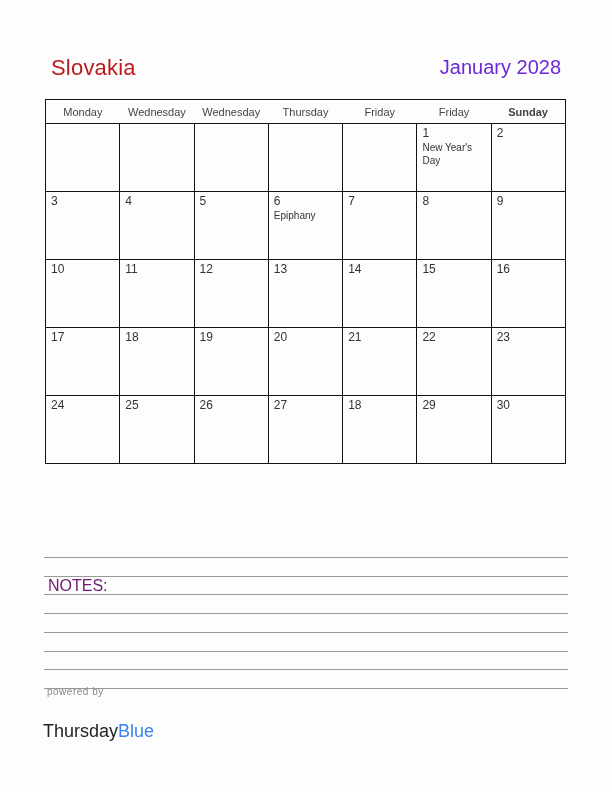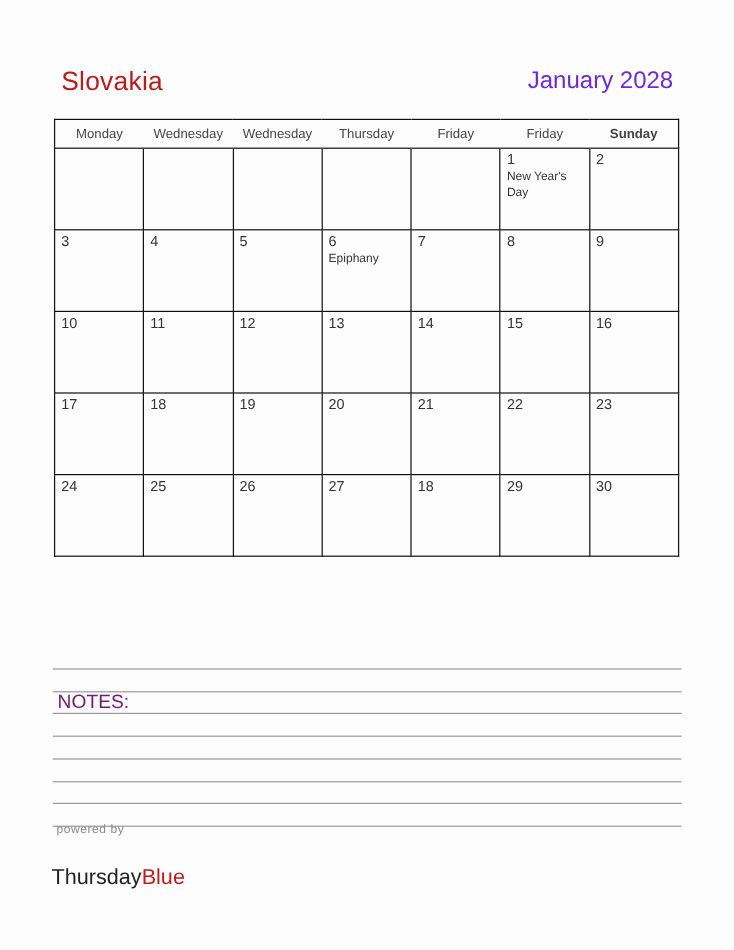--- a/index.html
+++ b/index.html
@@ -11,21 +11,21 @@
   table.cal th:first-child { border-left: 1.5px solid #111; }
   table.cal th:last-child { border-right: 1.5px solid #111; font-weight: bold; }
   table.cal td { height: 64px; border: 1.5px solid #111; vertical-align: top; padding: 3px 0 0 5px; font-size: 12px; color: #333; }
   .daynum { display: block; line-height: 13px; }
   .holiday { display: block; font-size: 10px; color: #333; line-height: 13px; margin-top: 1px; }
   .notes-label { position: absolute; left: 48px; top: 541px; font-size: 16px; color: #701a75; margin-top: 36px; }
   .note-line { position: absolute; left: 44px; width: 524px; height: 0; border-top: 1px solid #999; }
   .powered { position: absolute; left: 47px; top: 686px; font-size: 10px; color: #888; letter-spacing: 0.5px; }
   .brand { position: absolute; left: 43px; top: 721px; font-size: 18px; }
   .brand .general { color: #222; }
-  .brand .blue { color: #b91c1c; }
+  .brand .blue { color: #3b82f6; }
 </style>
 </head>
 <body>
 
 <div class="country">Slovakia</div>
 <div class="month">January 2028</div>
 
 <table class="cal">
   <thead>
     <tr>

